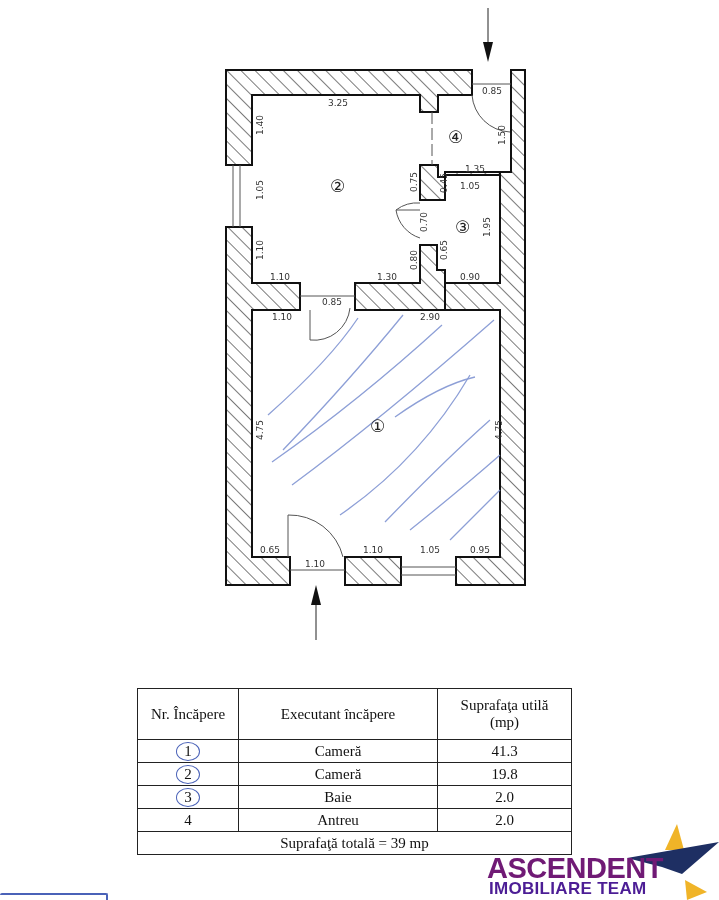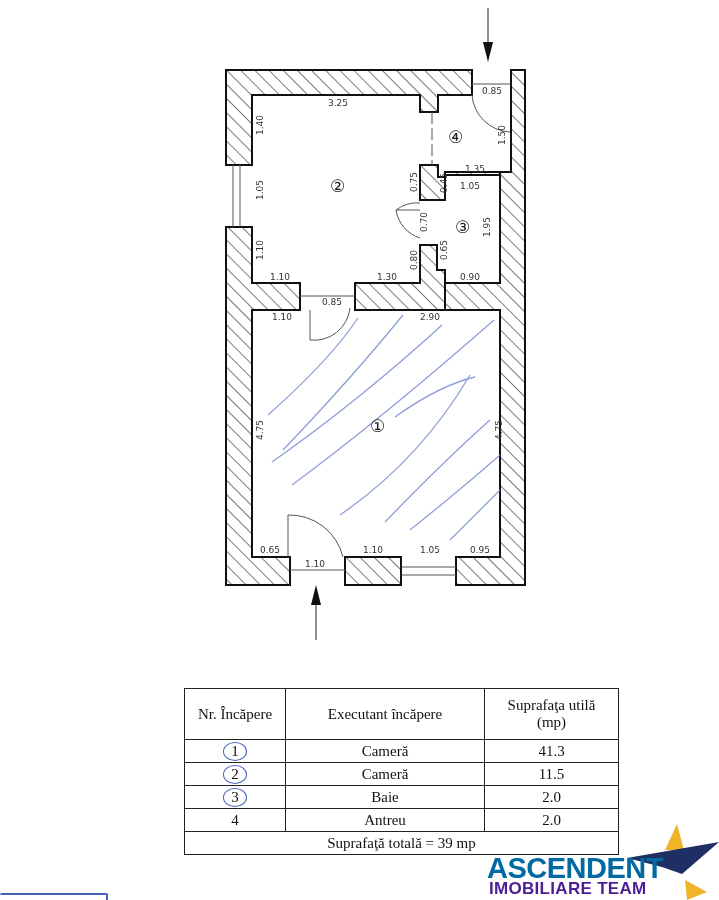--- a/index.html
+++ b/index.html
@@ -1,26 +1,26 @@
 <!DOCTYPE html>
 <html><head>
 <meta charset="utf-8">
 <style>
   html,body{margin:0;padding:0;background:#fff;}
   body{width:719px;height:900px;position:relative;overflow:hidden;font-family:"DejaVu Sans",sans-serif;}
   #plan{position:absolute;left:0;top:0;}
   .dim{font-family:"DejaVu Sans",sans-serif;font-size:9px;fill:#333;}
   .rno{font-family:"DejaVu Sans",sans-serif;font-size:17px;fill:#222;}
-  table.legend{position:absolute;left:137px;top:688px;border-collapse:collapse;font-family:"Liberation Serif",serif;font-size:15px;color:#111;margin-left:47px;}
+  table.legend{position:absolute;left:137px;top:688px;border-collapse:collapse;font-family:"Liberation Serif",serif;font-size:15px;color:#111;}
   table.legend td,table.legend th{border:1.5px solid #222;text-align:center;padding:0 4px;font-weight:normal;height:22px;}
   table.legend th{height:50px;}
   .c1{width:92px;}.c2{width:190px;}.c3{width:125px;}
   .circ{display:inline-block;width:22px;height:17px;border:1.5px solid #4a62b8;border-radius:50%;line-height:17px;}
   .logo{position:absolute;left:487px;top:822px;width:232px;height:78px;}
-  .logo-main{position:absolute;left:0;top:30px;font-family:"Liberation Sans",sans-serif;font-weight:bold;font-size:29px;color:#0369a1;letter-spacing:-0.5px;}
+  .logo-main{position:absolute;left:0;top:30px;font-family:"Liberation Sans",sans-serif;font-weight:bold;font-size:29px;color:#701a75;letter-spacing:-0.5px;}
   .logo-sub{position:absolute;left:2px;top:57px;font-family:"Liberation Sans",sans-serif;font-weight:bold;font-size:17px;color:#4c1d95;letter-spacing:0.3px;}
   .stamp{position:absolute;left:0;top:893px;width:106px;height:10px;border-top:2px solid #4a62b8;border-right:2px solid #4a62b8;border-radius:2px;}
 </style>
 </head>
 <body>
 
 <svg id="plan" width="719" height="680" viewBox="0 0 719 680">
   <defs>
     <pattern id="hatch" patternUnits="userSpaceOnUse" width="10" height="10" patternTransform="rotate(-45)">
       <rect width="10" height="10" fill="#fff"></rect>
@@ -130,21 +130,21 @@
     <th class="c3"><span>Suprafaţa utilă</span><br><span>(mp)</span></th>
   </tr>
   <tr>
     <td><span class="circ">1</span></td>
     <td>Cameră</td>
     <td>41.3</td>
   </tr>
   <tr>
     <td><span class="circ">2</span></td>
     <td>Cameră</td>
-    <td>11.5</td>
+    <td>19.8</td>
   </tr>
   <tr>
     <td><span class="circ">3</span></td>
     <td>Baie</td>
     <td>2.0</td>
   </tr>
   <tr>
     <td>4</td>
     <td>Antreu</td>
     <td>2.0</td>

